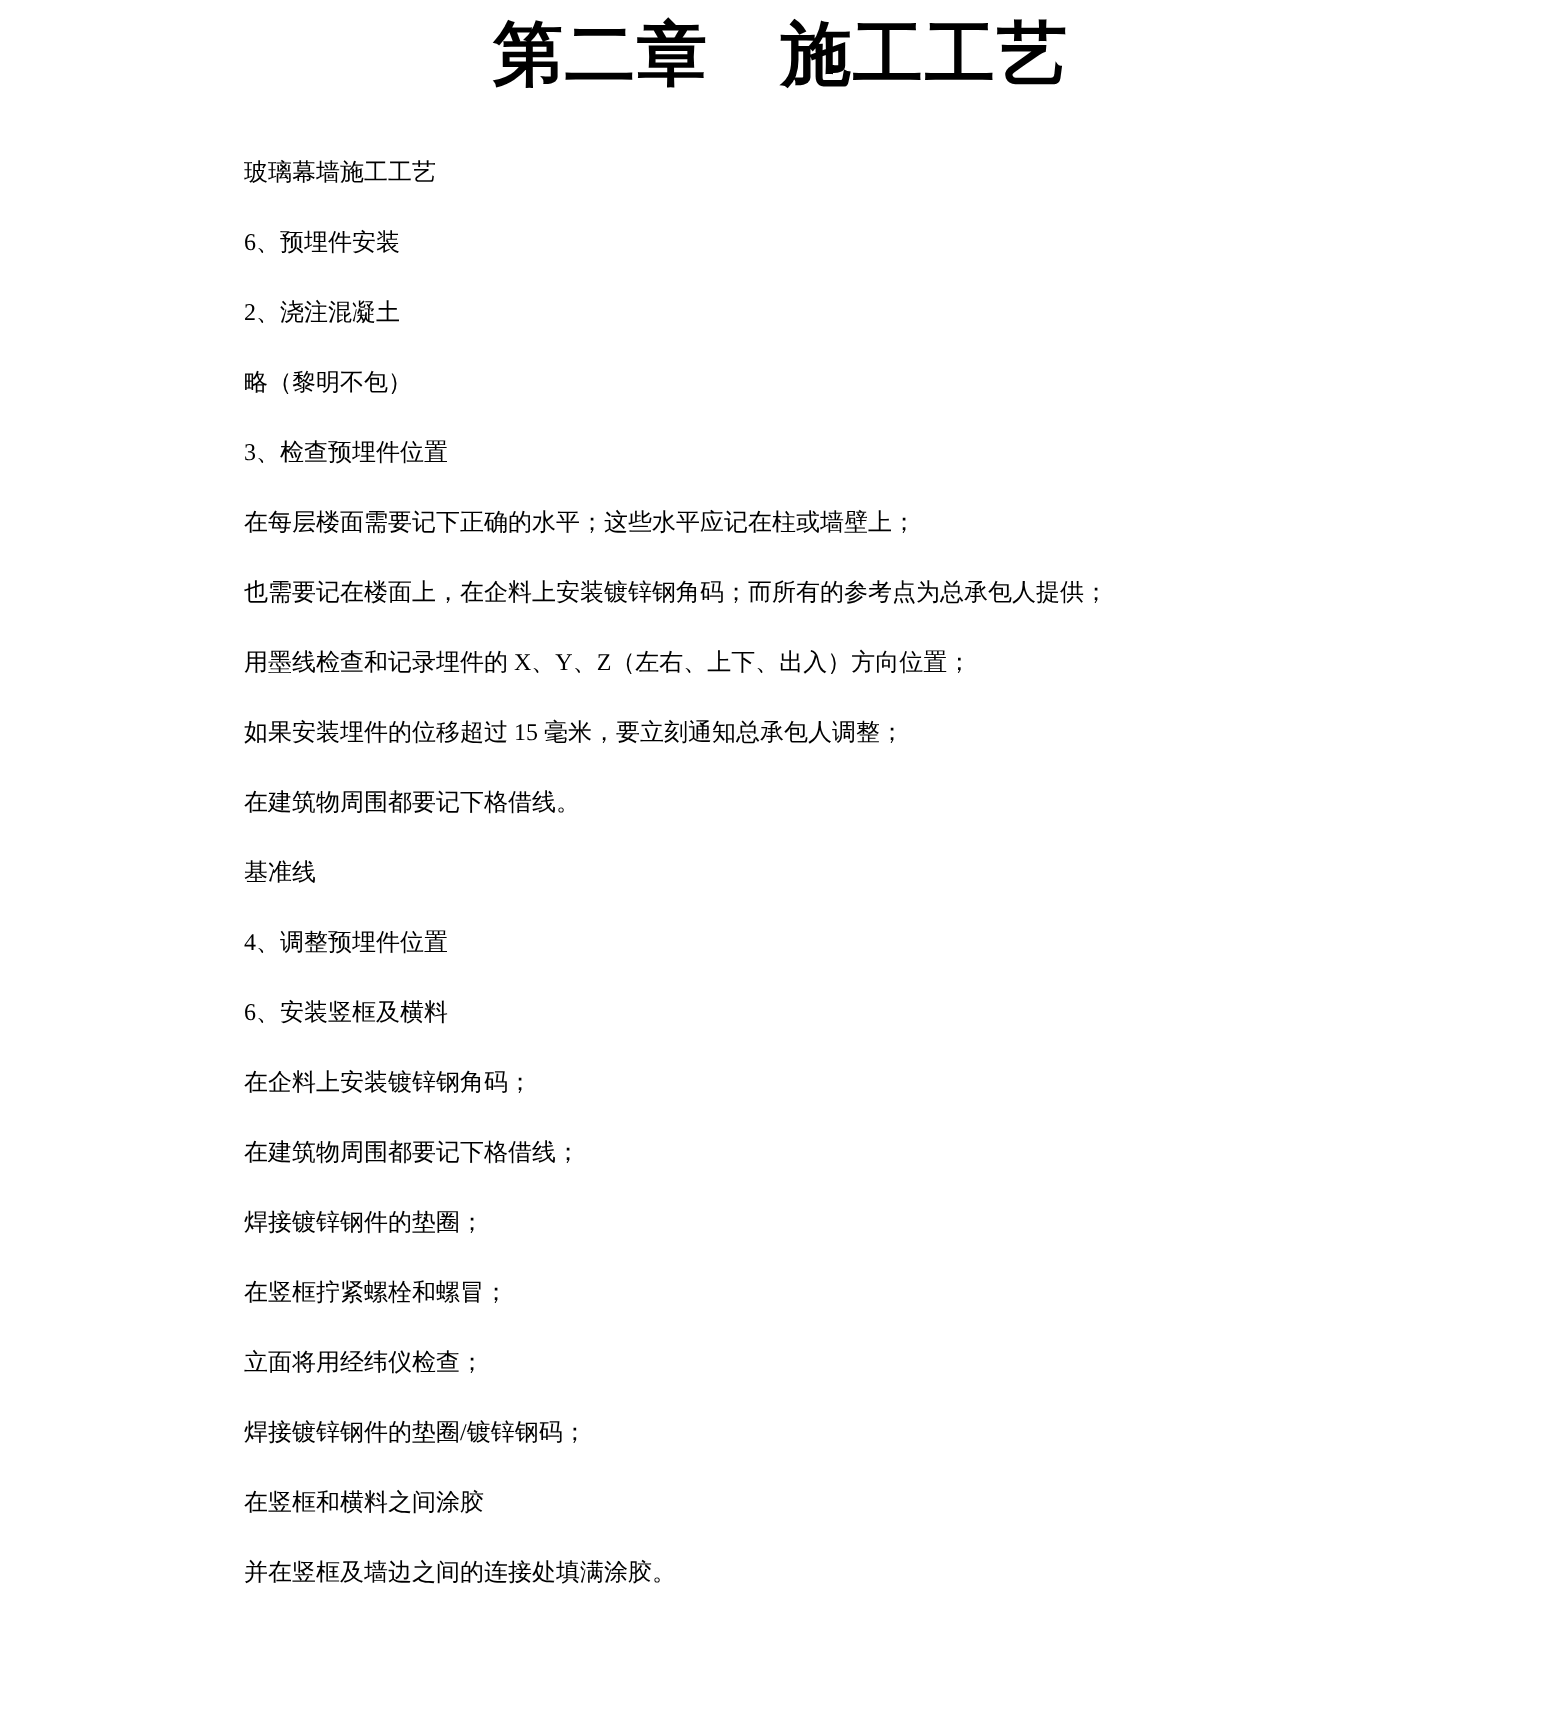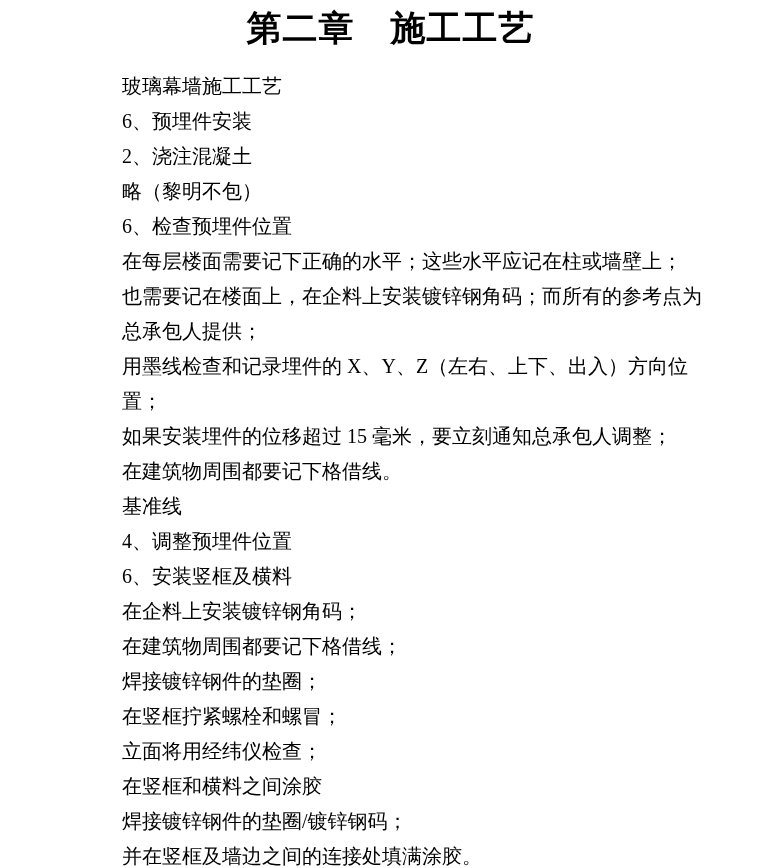--- a/index.html
+++ b/index.html
@@ -28,48 +28,48 @@
     color: #000000;
   }
   .doc-body {
     padding-top: 17px;
     padding-left: 122px;
     padding-right: 60px;
   }
   .doc-body p {
     margin: 0;
     font-family: "Liberation Serif", "DejaVu Serif", serif;
-    font-size: 20px;
+    font-size: 12px;
     line-height: 35px;
     white-space: pre-wrap;
     color: #000000;
   }
 </style>
 </head>
 <body>
 
 <div class="page">
   <h1 class="doc-title">第二章　施工工艺</h1>
   <div class="doc-body">
     <p>玻璃幕墙施工工艺</p>
     <p>6、预埋件安装</p>
     <p>2、浇注混凝土</p>
     <p>略（黎明不包）</p>
-    <p>6、检查预埋件位置</p>
+    <p>3、检查预埋件位置</p>
     <p>在每层楼面需要记下正确的水平；这些水平应记在柱或墙壁上；</p>
     <p>也需要记在楼面上，在企料上安装镀锌钢角码；而所有的参考点为总承包人提供；</p>
     <p>用墨线检查和记录埋件的 X、Y、Z（左右、上下、出入）方向位置；</p>
     <p>如果安装埋件的位移超过 15 毫米，要立刻通知总承包人调整；</p>
     <p>在建筑物周围都要记下格借线。</p>
     <p>基准线</p>
     <p>4、调整预埋件位置</p>
     <p>6、安装竖框及横料</p>
     <p>在企料上安装镀锌钢角码；</p>
     <p>在建筑物周围都要记下格借线；</p>
     <p>焊接镀锌钢件的垫圈；</p>
     <p>在竖框拧紧螺栓和螺冒；</p>
     <p>立面将用经纬仪检查；</p>
+    <p>焊接镀锌钢件的垫圈/镀锌钢码；</p>
     <p>在竖框和横料之间涂胶</p>
-    <p>焊接镀锌钢件的垫圈/镀锌钢码；</p>
     <p>并在竖框及墙边之间的连接处填满涂胶。</p>
 
   </div>
 </div>
 
 </body></html>

